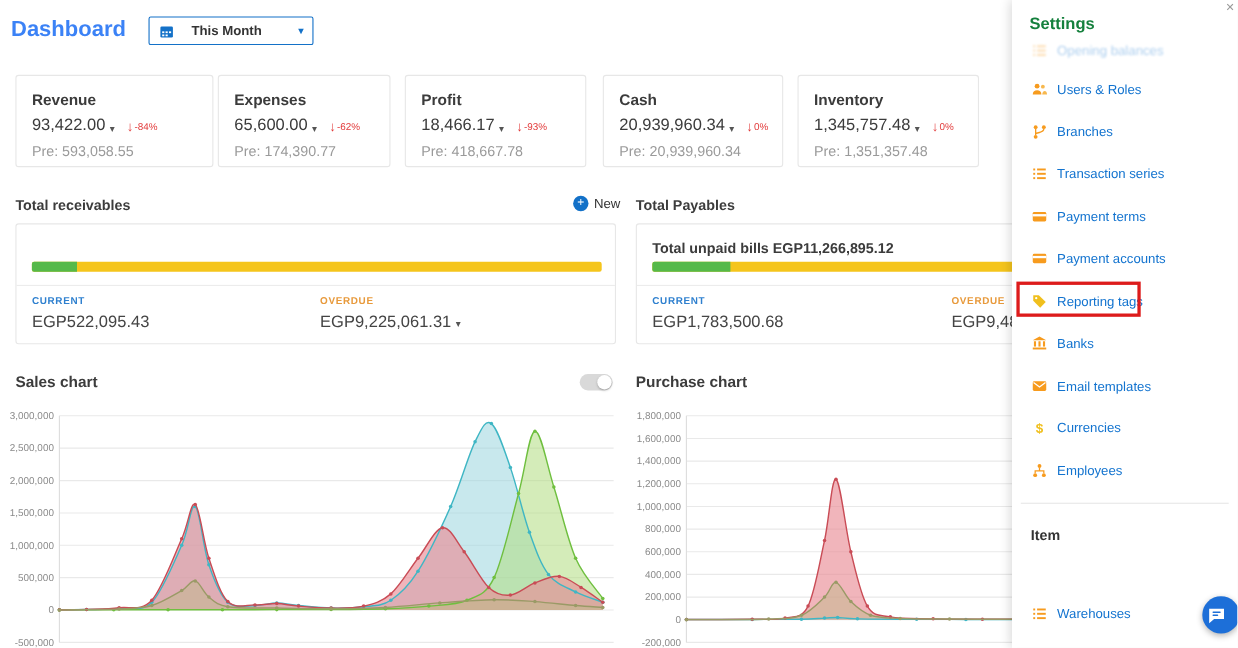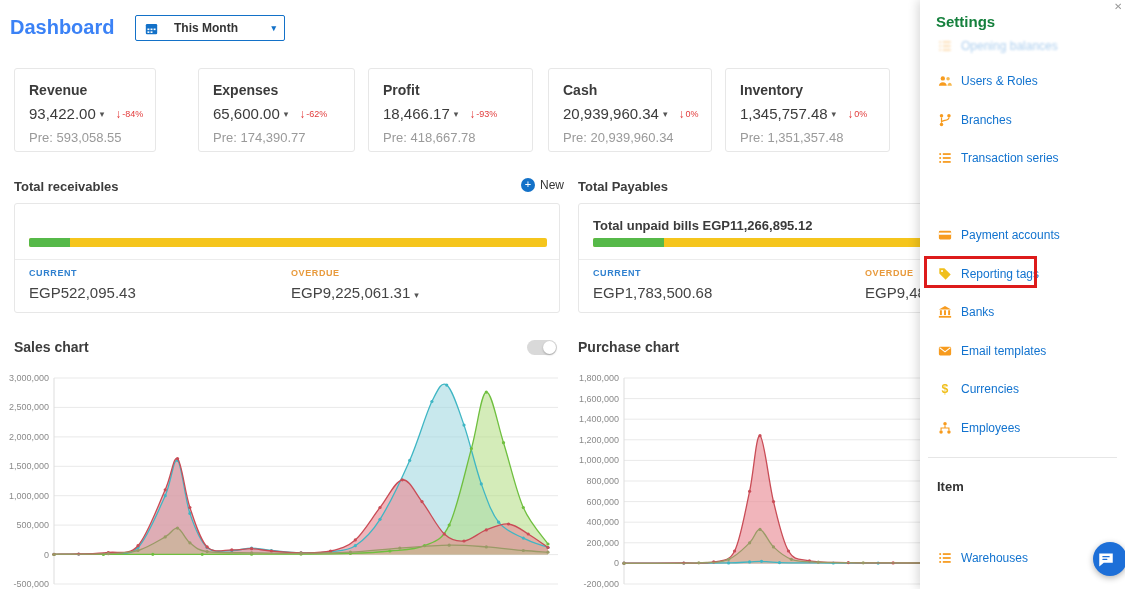--- a/index.html
+++ b/index.html
@@ -9,21 +9,21 @@
 
   
   .page-title{position:absolute;left:10px;top:16px;font-size:20px;font-weight:bold;color:#3b82f6}
   .period-btn{position:absolute;left:135px;top:15px;width:150px;height:26px;border:1px solid #1371c8;background:#fff;border-radius:2px;display:flex;align-items:center;padding:0 8px;gap:6px;font-size:12px;font-weight:bold;color:#333;cursor:pointer;font-family:inherit}
   .period-btn .caret{margin-left:auto;color:#1371c8;font-size:9px}
   .close-x{position:absolute;left:1114px;top:1px;font-size:10px;color:#999;z-index:40;cursor:pointer}
 
   
   .kpi-card{position:absolute;top:68px;height:84px;background:#fff;border:1px solid #e7e7e7;border-radius:3px;padding:13px 14px}
   .kpi-title{font-size:14px;font-weight:bold;color:#3b3b3b}
-  .kpi-value-row{margin-top:7px;display:flex;align-items:center;font-size:15px;color:#3b3b3b;cursor:pointer}
+  .kpi-value-row{margin-top:7px;display:flex;align-items:flex-end;font-size:15px;color:#3b3b3b;cursor:pointer}
   .caret{font-size:9px;color:#555;margin-left:4px}
   .kpi-change{margin-left:11px;color:#e23b3b;font-size:9px;display:flex;align-items:center}
   .kpi-change .dn{font-size:12px;margin-right:1px}
   .kpi-prev{margin-top:8px;font-size:13px;color:#9a9a9a}
 
   
   .section-label{position:absolute;top:179px;font-size:13px;font-weight:bold;color:#3c3c3c}
   .new-btn{position:absolute;left:521px;top:178px;display:flex;align-items:center;font-size:12px;color:#333;cursor:pointer}
   .plus-circle{width:14px;height:14px;border-radius:50%;background:#1371c8;color:#fff;font-size:11px;line-height:13px;text-align:center;margin-right:5px}
   .ar-card{position:absolute;top:203px;height:110px;background:#fff;border:1px solid #e7e7e7;border-radius:3px}
@@ -71,21 +71,21 @@
           <rect x="10.6" y="8" width="2.4" height="2" fill="#fff"></rect>
           <rect x="3" y="11.5" width="2.4" height="2" fill="#fff"></rect>
           <rect x="6.8" y="11.5" width="2.4" height="2" fill="#fff"></rect>
         </svg>
       </span>
     <span>This Month</span>
     <span class="caret">▾</span>
   </button>
   <span class="close-x">✕</span>
 
-  <div class="kpi-card" style="left:14px;width:142px">
+  <div class="kpi-card" style="left:14px;width:180px">
     <div class="kpi-title">Revenue</div>
     <div class="kpi-value-row">
       <span>93,422.00</span>
       <span class="caret">▾</span>
       <span class="kpi-change">
           <span class="dn">↓</span>
           <span>-84%</span>
         </span>
     </div>
     <div class="kpi-prev">Pre: 593,058.55</div>
@@ -393,20 +393,29 @@
             <rect x="1.5" y="2.5" width="2" height="2" fill="#f79b1e"></rect>
             <rect x="5.5" y="2.5" width="9" height="2" fill="#f79b1e"></rect>
             <rect x="1.5" y="7" width="2" height="2" fill="#f79b1e"></rect>
             <rect x="5.5" y="7" width="9" height="2" fill="#f79b1e"></rect>
             <rect x="1.5" y="11.5" width="2" height="2" fill="#f79b1e"></rect>
             <rect x="5.5" y="11.5" width="9" height="2" fill="#f79b1e"></rect>
           </svg>
         </span>
       <span class="side-label">Transaction series</span>
     </div>
+    <div class="side-item" style="top:184px">
+      <span class="side-icon">
+          <svg width="14" height="14" viewBox="0 0 16 16">
+            <rect x="1" y="3" width="14" height="10" rx="1.5" fill="#f79b1e"></rect>
+            <rect x="1" y="5.3" width="14" height="2.4" fill="#fff"></rect>
+          </svg>
+        </span>
+      <span class="side-label">Payment terms</span>
+    </div>
     <div class="side-item" style="top:222px">
       <span class="side-icon">
           <svg width="14" height="14" viewBox="0 0 16 16">
             <rect x="1" y="3" width="14" height="10" rx="1.5" fill="#f79b1e"></rect>
             <rect x="1" y="5.3" width="14" height="2.4" fill="#fff"></rect>
           </svg>
         </span>
       <span class="side-label">Payment accounts</span>
     </div>
     <div class="side-item" style="top:261px">

